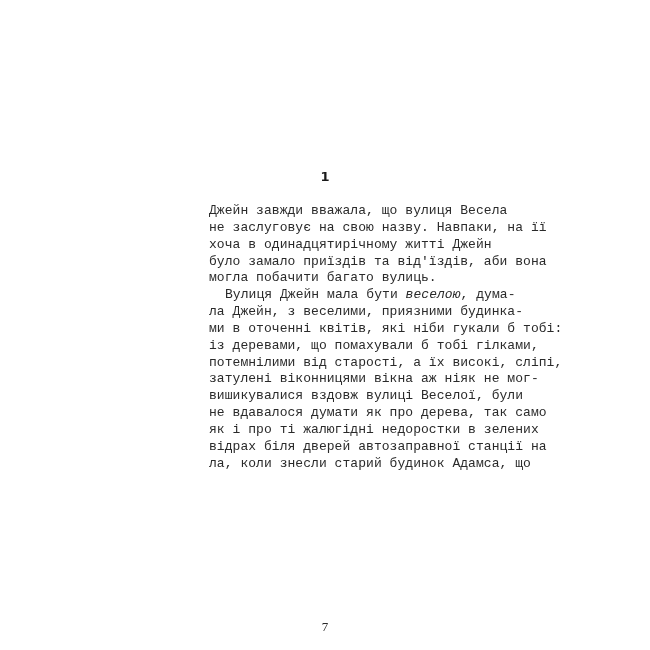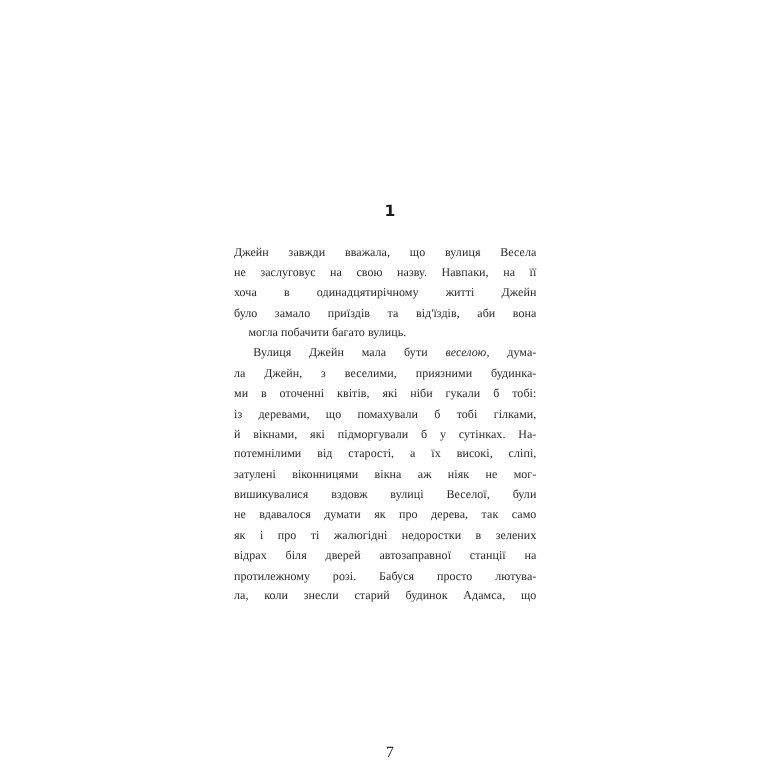--- a/index.html
+++ b/index.html
@@ -7,27 +7,27 @@
       width: 650px; height: 650px; background: #ffffff; position: relative; overflow: hidden;
       font-family: "DejaVu Serif", "Liberation Serif", serif;
       color: #2a2a2a;
     }
     .chapter-num {
       position: absolute; top: 169px; left: 0; width: 650px; text-align: center;
       font-family: "DejaVu Sans", "Liberation Sans", sans-serif; font-weight: bold;
       font-size: 13px; color: #1a1a1a;
     }
     .text-block {
-      position: absolute; top: 203px; left: 195px; width: 252px;
-      font-size: 10px; line-height: 16.85px;
-      font-family: Liberation Serif, serif;
+      position: absolute; top: 203px; left: 209px; width: 252px;
+      font-size: 13px; line-height: 16.85px;
+      font-family: Liberation Mono, monospace;
       letter-spacing: 0.05px;
     }
     .line { display: block; white-space: nowrap; text-align: justify; text-align-last: justify; height: 16.85px; }
-    .line.last { text-align-last: left; margin-left: 12px; }
+    .line.last { text-align-last: left; }
     .line.indent { padding-left: 16px; }
     .page-num {
       position: absolute; top: 619px; left: 0; width: 650px; text-align: center;
       font-family: "Liberation Serif", "DejaVu Serif", serif; font-size: 13px; color: #2a2a2a;
     }
     em { font-style: italic; }
   </style>
 </head>
 <body>
 
@@ -36,24 +36,22 @@
 <div class="text-block">
   <span class="line">Джейн завжди вважала, що вулиця Весела</span>
   <span class="line">не заслуговує на свою назву. Навпаки, на її</span>
   <span class="line">хоча в одинадцятирічному житті Джейн</span>
   <span class="line">було замало приїздів та від'їздів, аби вона</span>
   <span class="line last">могла побачити багато вулиць.</span>
   <span class="line indent"><span>Вулиця Джейн мала бути </span><em>веселою</em><span>, дума-</span></span>
   <span class="line">ла Джейн, з веселими, приязними будинка-</span>
   <span class="line">ми в оточенні квітів, які ніби гукали б тобі:</span>
   <span class="line">із деревами, що помахували б тобі гілками,</span>
-  <span class="line">й вікнами, які підморгували б у сутінках. На-</span>
   <span class="line">потемнілими від старості, а їх високі, сліпі,</span>
   <span class="line">затулені віконницями вікна аж ніяк не мог-</span>
   <span class="line">вишикувалися вздовж вулиці Веселої, були</span>
   <span class="line">не вдавалося думати як про дерева, так само</span>
   <span class="line">як і про ті жалюгідні недоростки в зелених</span>
   <span class="line">відрах біля дверей автозаправної станції на</span>
-  <span class="line">протилежному розі. Бабуся просто лютува-</span>
   <span class="line">ла, коли знесли старий будинок Адамса, що</span>
 </div>
 
 <div class="page-num">7</div>
 
 </body></html>

